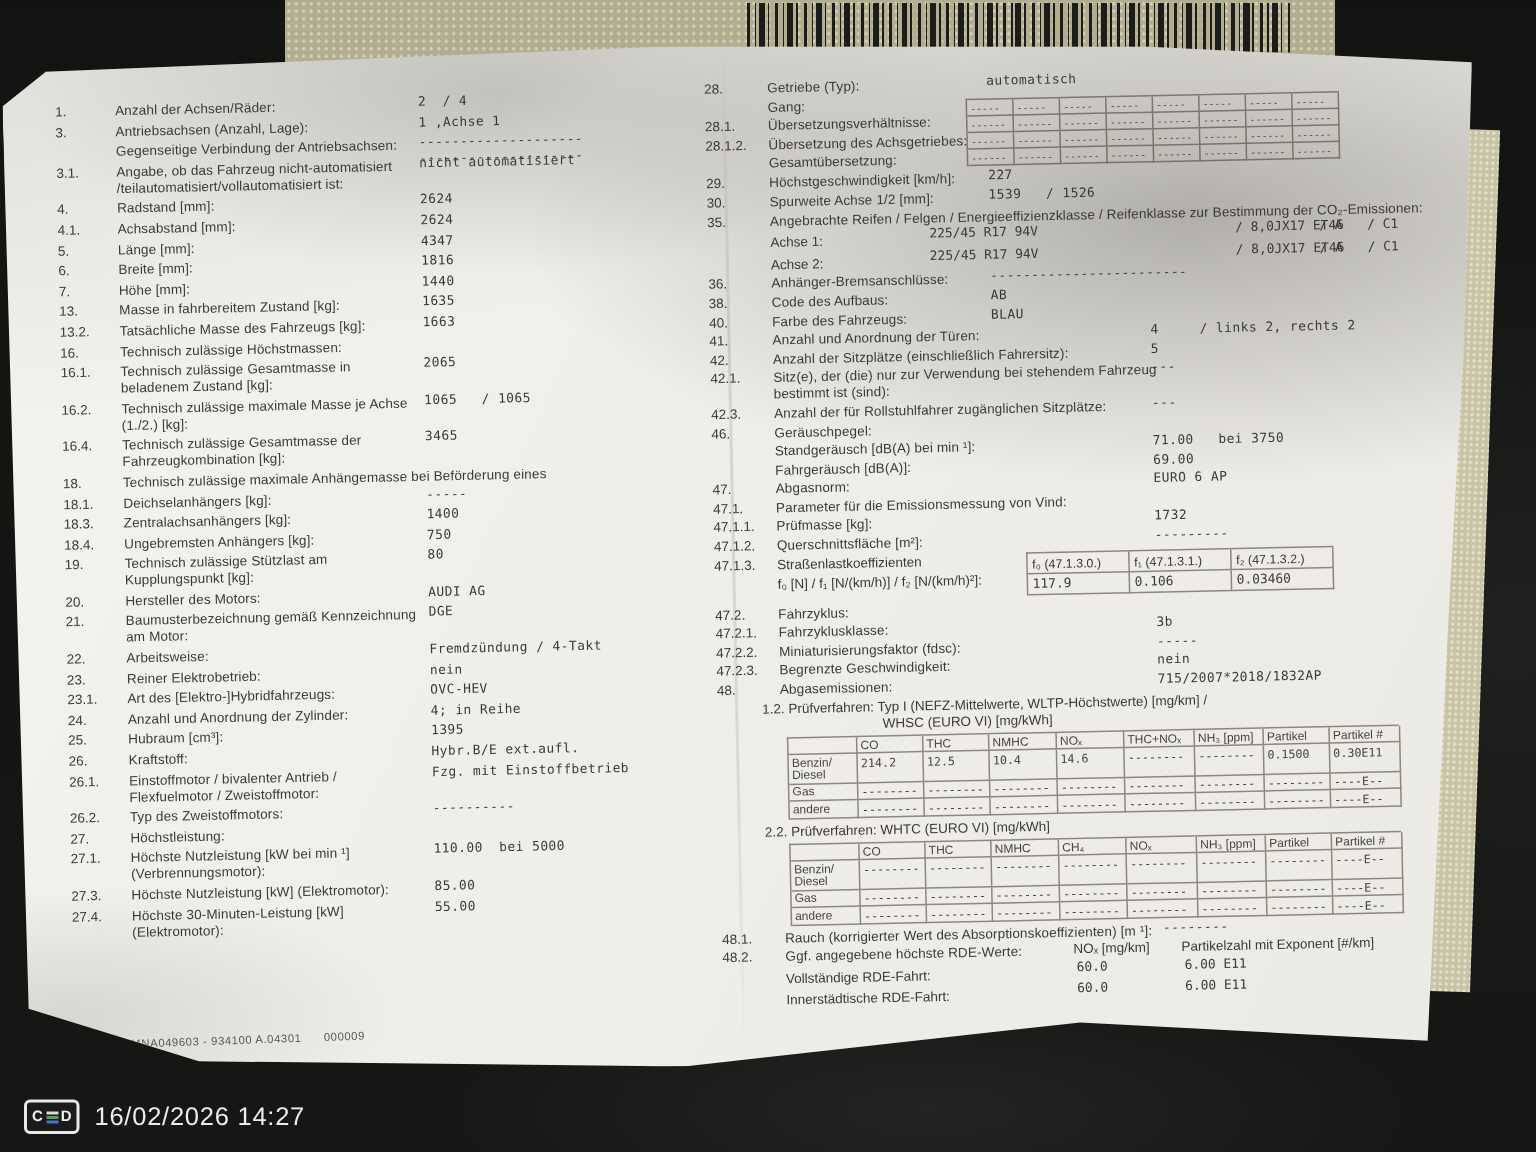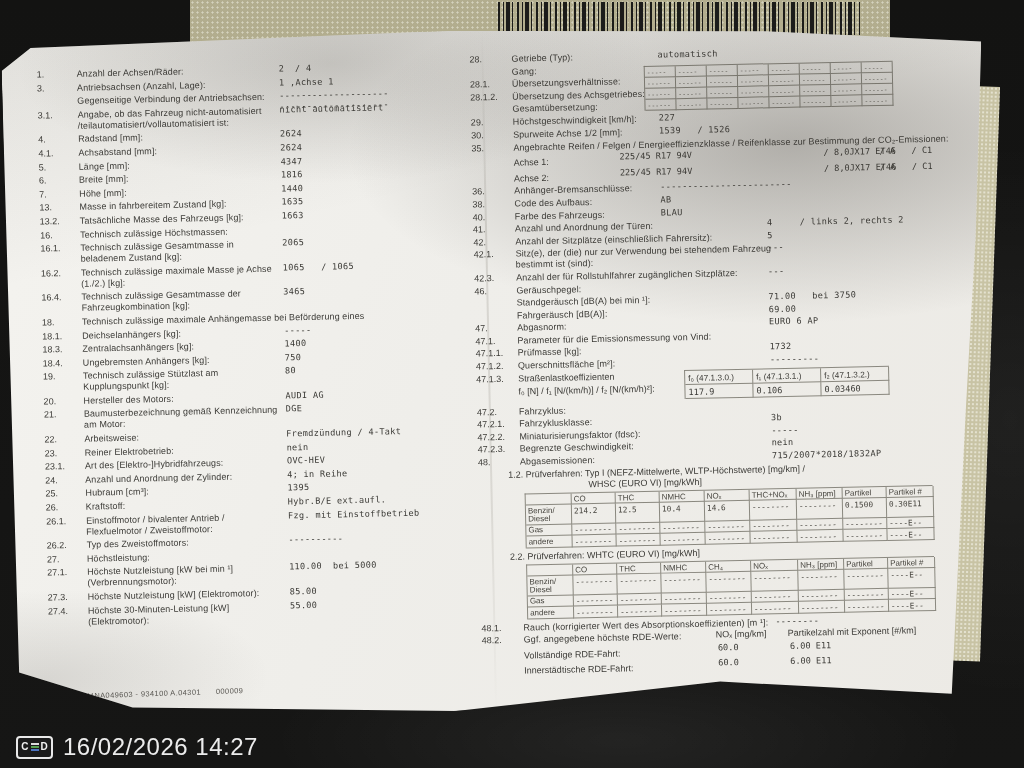--- a/index.html
+++ b/index.html
@@ -96,21 +96,21 @@
   .footer-vin{position:absolute;left:30px;top:652px;font-size:7.5px;color:#5b5954;letter-spacing:.4px;transform:rotate(-0.8deg);white-space:pre;}
   
   .timestamp{position:absolute;left:16px;top:733px;z-index:6;display:flex;align-items:center;gap:10px;}
   .cam-logo{display:inline-flex;align-items:center;gap:2px;width:37px;height:23px;border:2px solid #e9e9e9;border-radius:4px;background:#1b1b1b;padding:0 3px;justify-content:center;}
   .cam-logo .ltr{color:#f0f0f0;font-size:10px;font-weight:bold;line-height:10px;}
   .cam-bars{display:flex;flex-direction:column;gap:1px;}
   .cam-bars i{display:block;width:8px;height:2px;}
   .cam-bars i:nth-child(1){background:#dcdcdc;}
   .cam-bars i:nth-child(2){background:#58a050;}
   .cam-bars i:nth-child(3){background:#4d74c0;}
-  .ts-text{color:#ececec;font-size:24px;letter-spacing:.5px;}
+  .ts-text{color:#ececec;font-size:17px;letter-spacing:.5px;}
 </style>
 </head>
 <body>
 
 <div class="scene">
 
   <div class="strip-top">
     <div class="barcode"></div>
   </div>
   <div class="strip-right">

